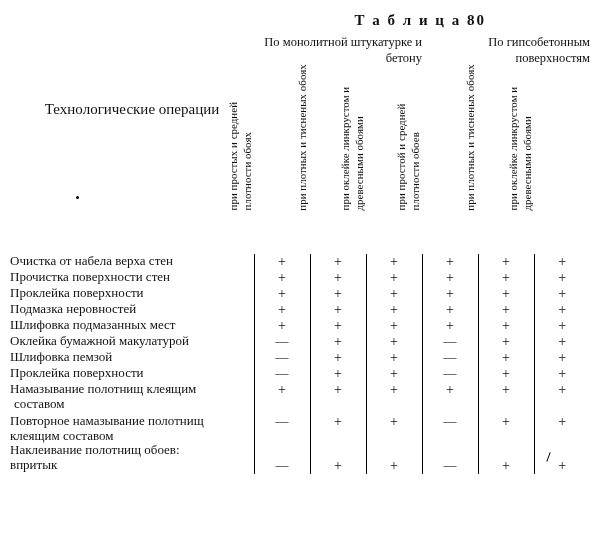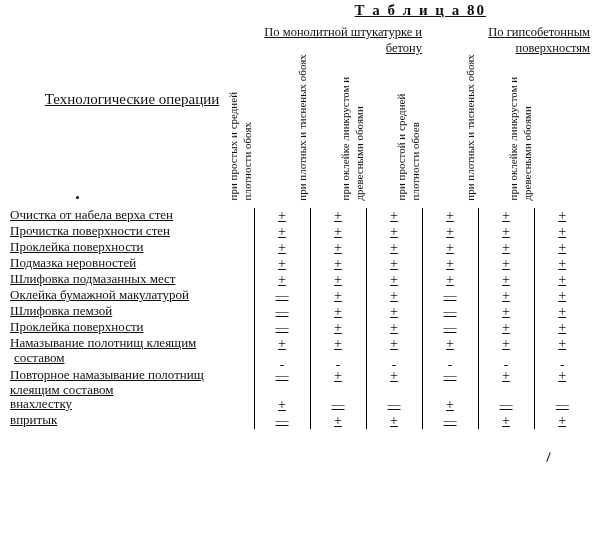--- a/index.html
+++ b/index.html
@@ -13,22 +13,21 @@
     font-family: "Liberation Serif", serif;
     color: #111;
     position: relative;
     overflow: hidden;
   }
   .page {
     position: relative;
     width: 504px;
     height: 536px;
     box-sizing: border-box;
-    padding: 2px 10px 0 10px;
-    text-decoration: underline;
+    padding: 12px 10px 0 10px;
   }
   .table-caption {
     text-align: right;
     font-size: 15px;
     letter-spacing: 2px;
     font-weight: bold;
     padding-right: 8px;
     margin-bottom: 6px;
     font-family: "Liberation Serif", serif;
   }
@@ -111,20 +110,21 @@
   .indent {
     padding-left: 26px;
   }
   .cont {
     padding-left: 4px;
   }
   .bodytable {
     border-collapse: collapse;
     width: 580px;
     table-layout: fixed;
+    margin-top: 36px;
   }
   .bodytable td {
     padding: 0;
     vertical-align: top;
   }
   .dot {
     position: absolute;
     left: 76px;
     top: 196px;
     width: 3px;
@@ -304,27 +304,27 @@
         <tr>
           <td class="op">Повторное  намазывание  полотнищ  клеящим  составом</td>
           <td class="mark vline dash">—</td>
           <td class="mark vline">+</td>
           <td class="mark vline">+</td>
           <td class="mark vline dash">—</td>
           <td class="mark vline">+</td>
           <td class="mark vline">+</td>
         </tr>
         <tr>
-          <td class="op indent">внахлестку</td>
-          <td class="mark vline">+</td>
-          <td class="mark vline dash">—</td>
-          <td class="mark vline dash">—</td>
-          <td class="mark vline">+</td>
-          <td class="mark vline dash">—</td>
-          <td class="mark vline dash">—</td>
+          <td class="op">Наклеивание полотнищ обоев:</td>
+          <td class="mark vline"></td>
+          <td class="mark vline"></td>
+          <td class="mark vline"></td>
+          <td class="mark vline"></td>
+          <td class="mark vline"></td>
+          <td class="mark vline"></td>
         </tr>
         <tr>
           <td class="op indent">впритык</td>
           <td class="mark vline dash">—</td>
           <td class="mark vline">+</td>
           <td class="mark vline">+</td>
           <td class="mark vline dash">—</td>
           <td class="mark vline">+</td>
           <td class="mark vline">+</td>
         </tr>

